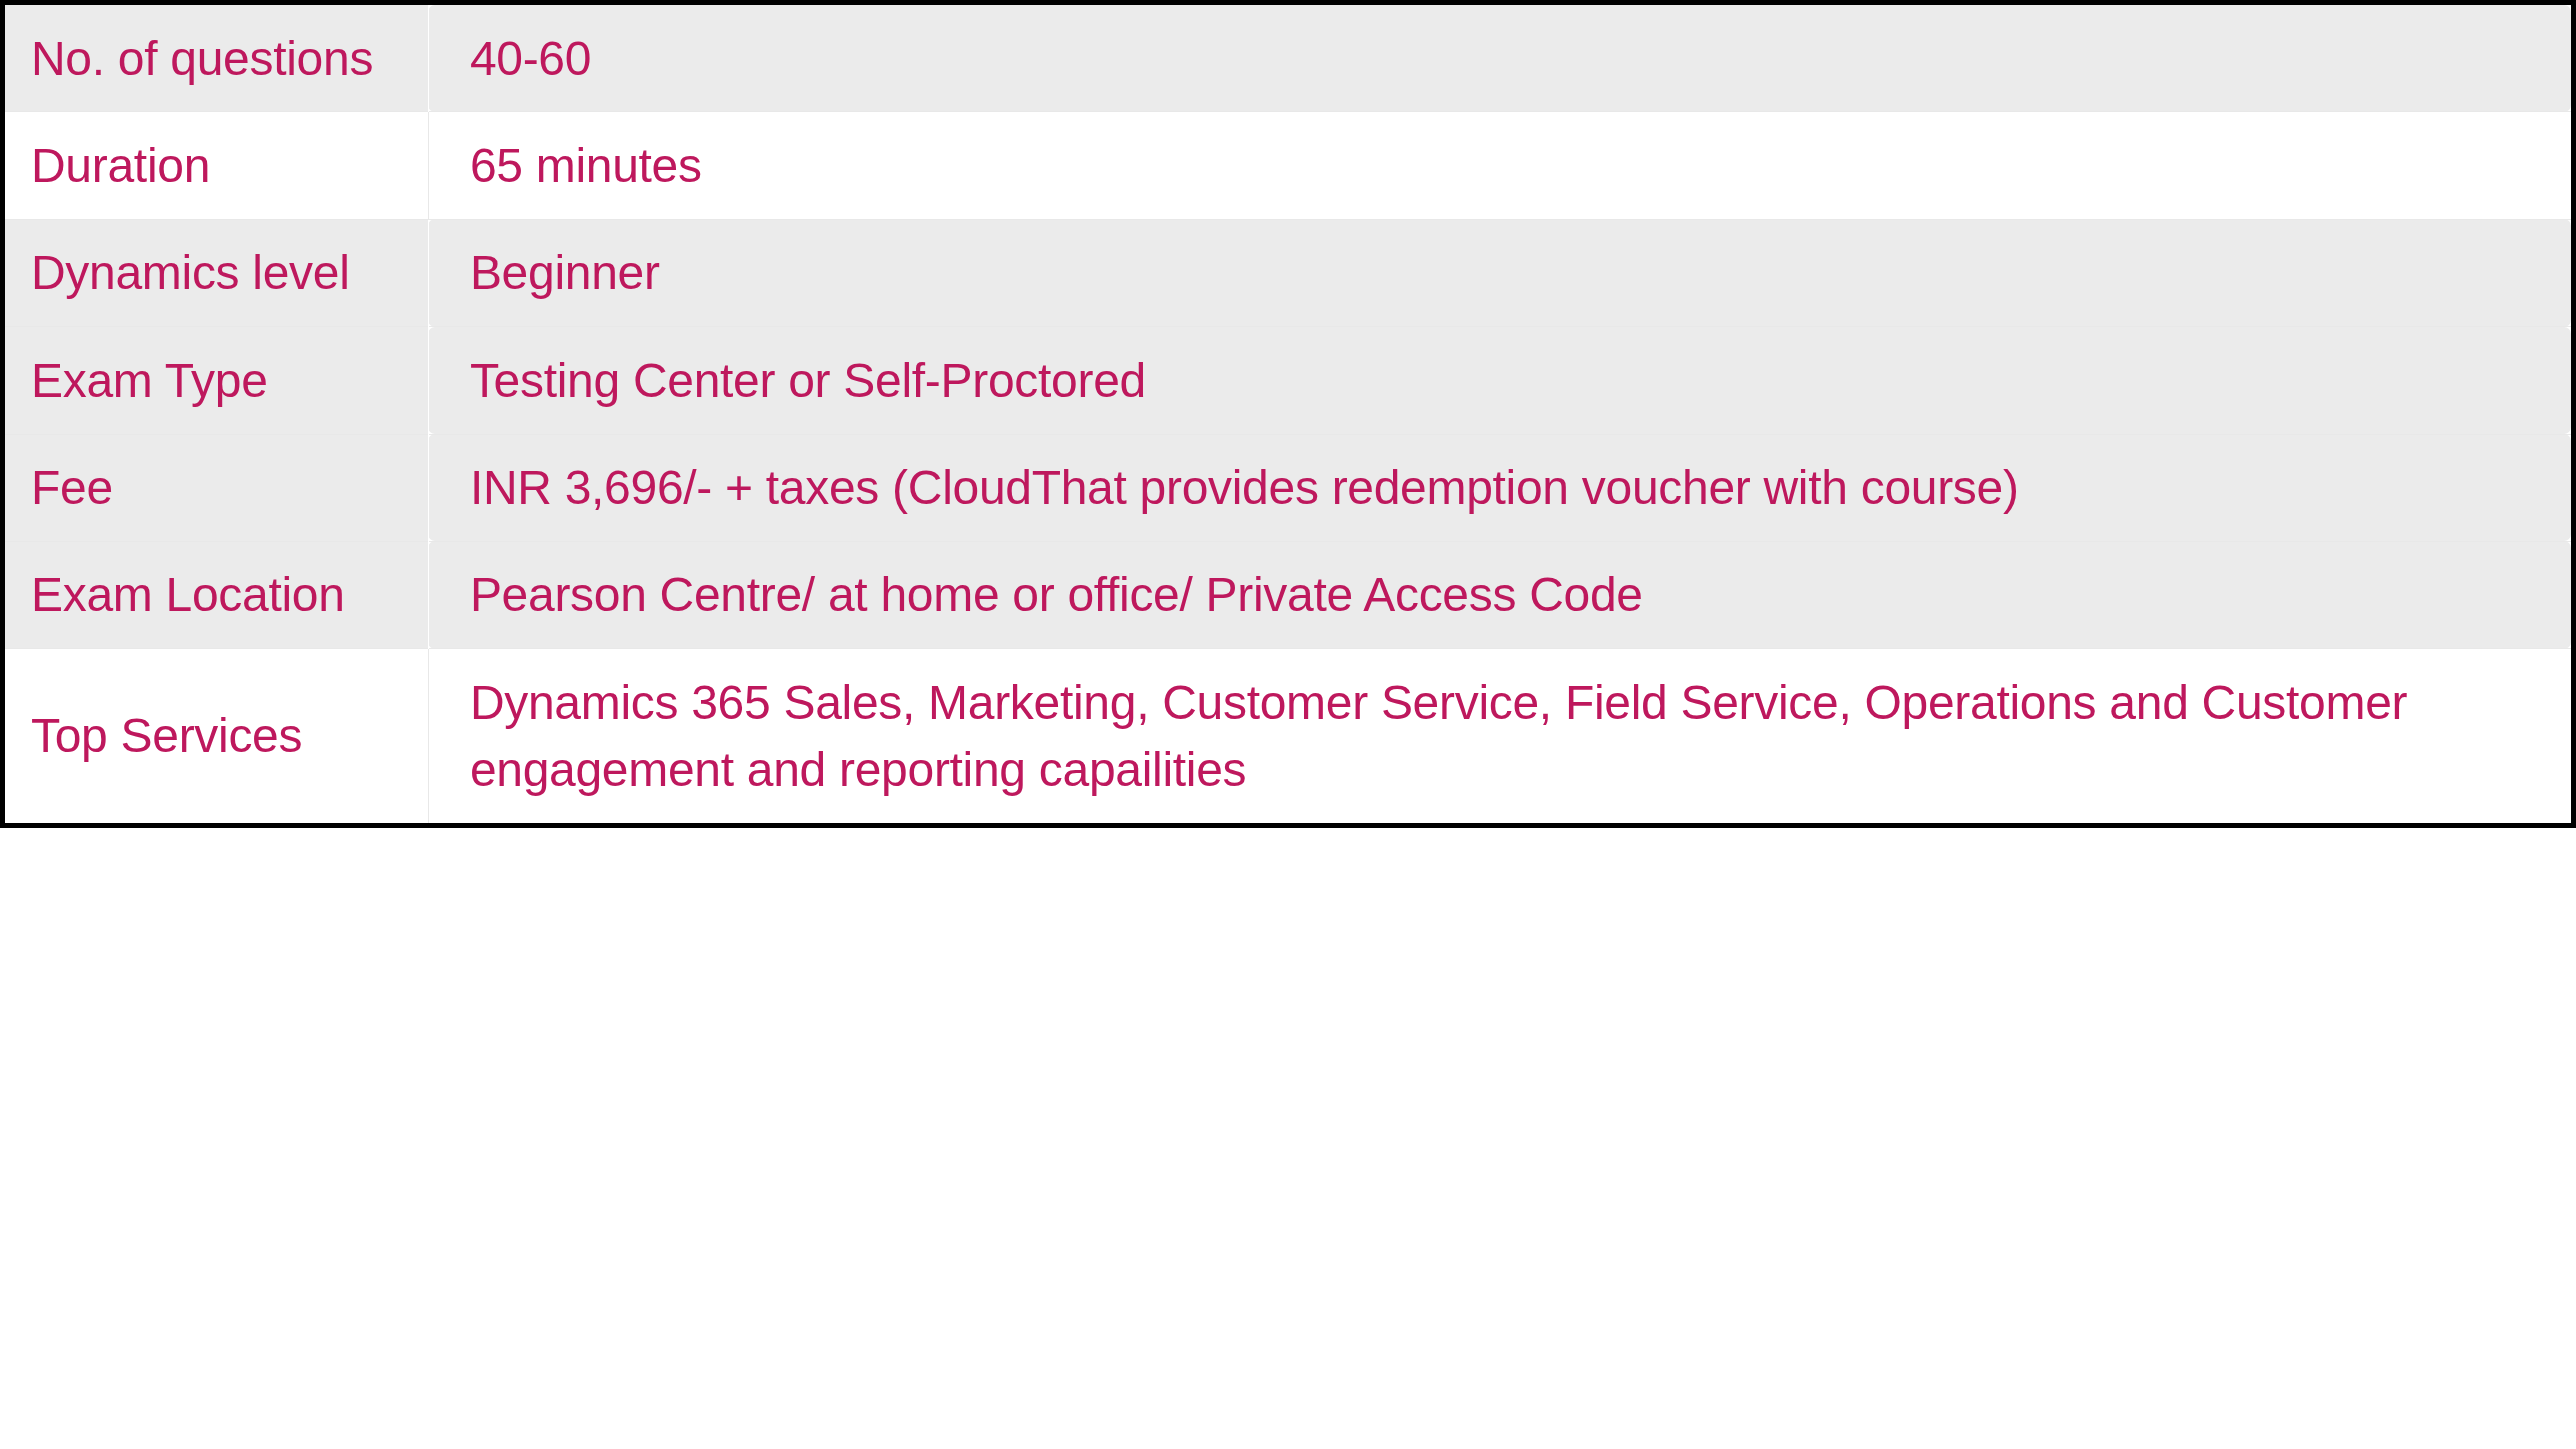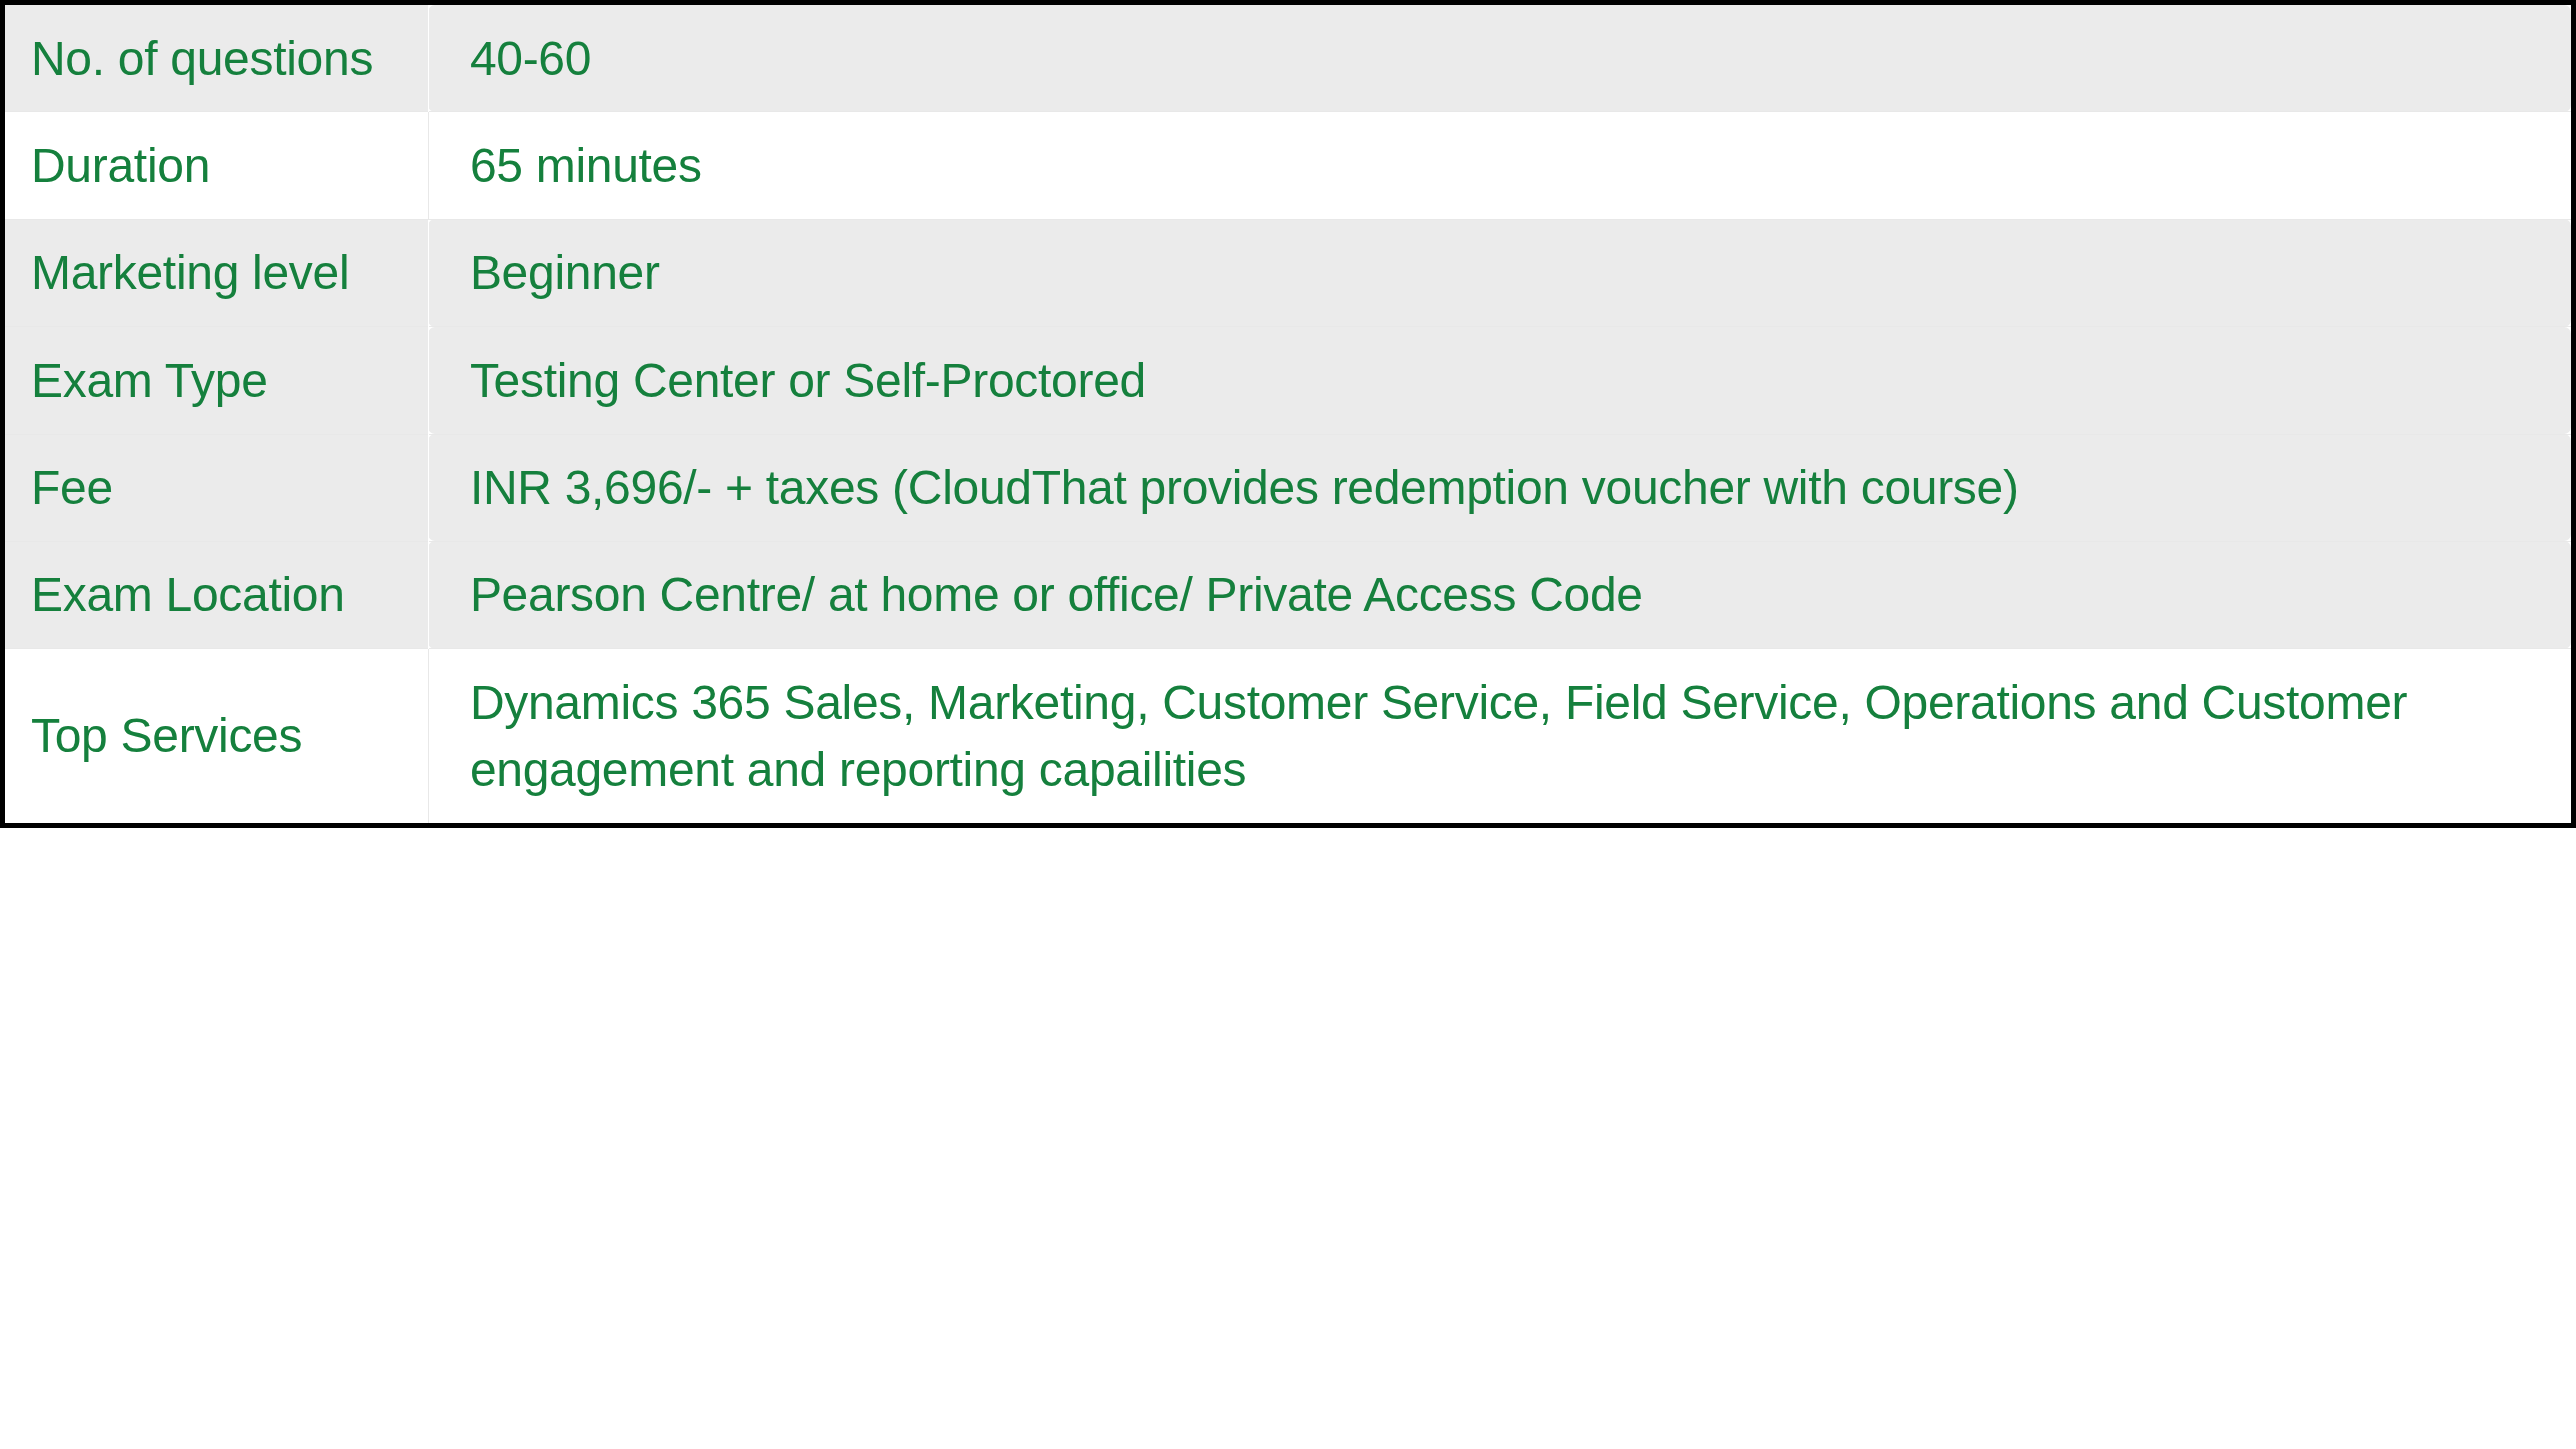--- a/index.html
+++ b/index.html
@@ -16,21 +16,21 @@
       border: 5.2px solid #000000;
       width: 100%;
     }
     table {
       width: 100%;
       border-collapse: collapse;
     }
     td {
       padding: 19.6px 26px;
       font-size: 48px;
-      color: #15803d;
+      color: #be185d;
       vertical-align: middle;
       line-height: 1.4;
       font-weight: 400;
       letter-spacing: -0.3px;
     }
     td.label-cell {
       width: 16.5%;
       border-right: 1.5px solid #e8e8e8;
       padding-left: 26px;
       padding-right: 15.5px;
@@ -64,21 +64,21 @@
     <tbody>
       <tr class="odd-row">
         <td class="label-cell">No. of questions</td>
         <td class="value-cell">40-60</td>
       </tr>
       <tr class="even-row">
         <td class="label-cell">Duration</td>
         <td class="value-cell">65 minutes</td>
       </tr>
       <tr class="odd-row">
-        <td class="label-cell">Marketing level</td>
+        <td class="label-cell">Dynamics level</td>
         <td class="value-cell">Beginner</td>
       </tr>
       <tr class="odd-row">
         <td class="label-cell">Exam Type</td>
         <td class="value-cell">Testing Center or Self-Proctored</td>
       </tr>
       <tr class="odd-row">
         <td class="label-cell">Fee</td>
         <td class="value-cell">INR 3,696/- + taxes (CloudThat provides redemption voucher with course)</td>
       </tr>

